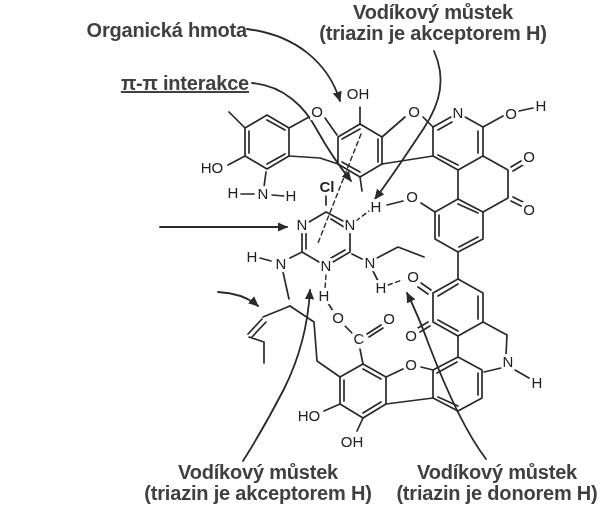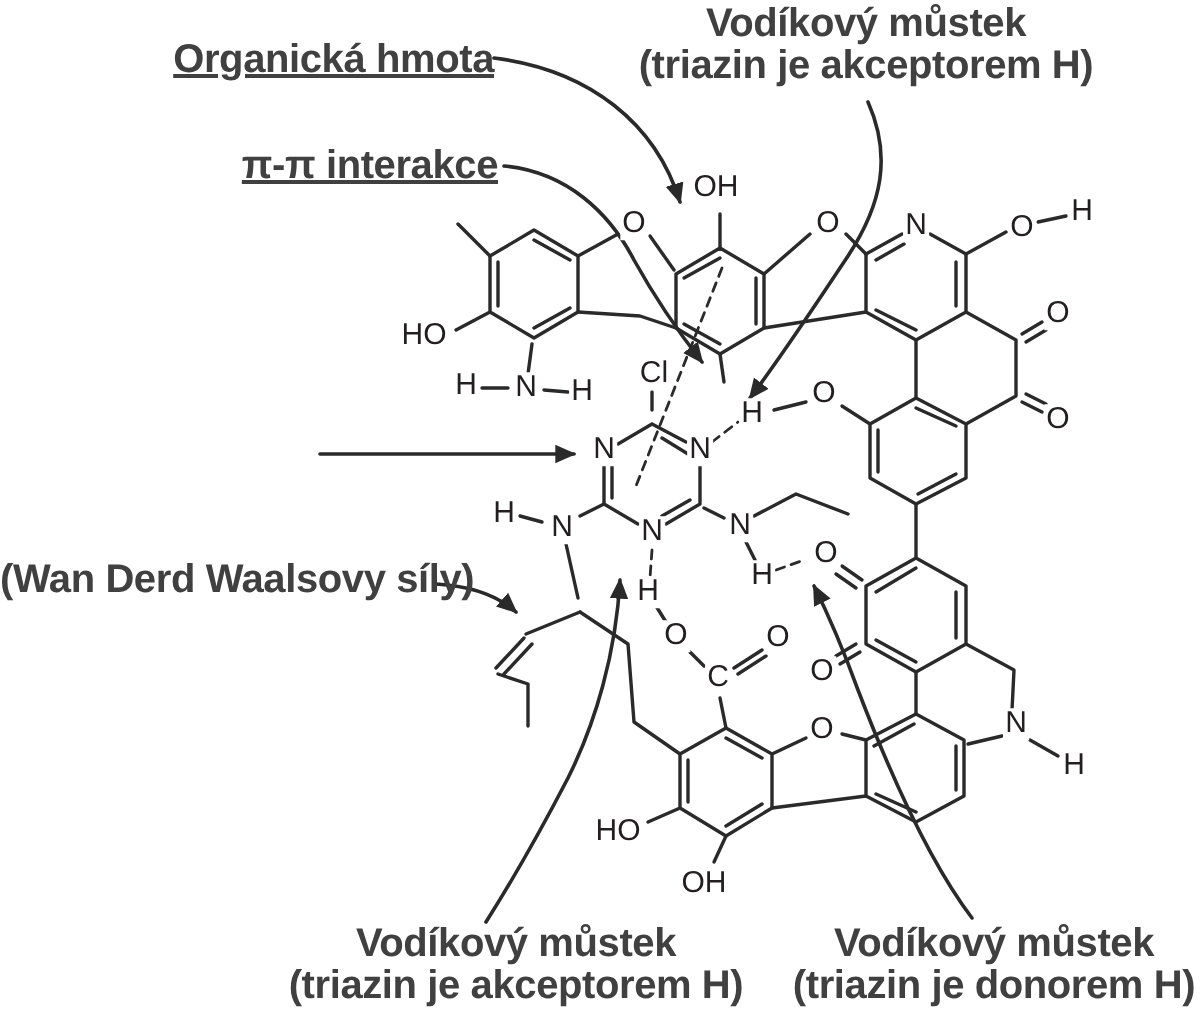--- a/index.html
+++ b/index.html
@@ -139,53 +139,52 @@
       <span class="atom" style="left: 233px; top: 193px;">H</span>
       <span class="atom" style="left: 263px; top: 194px;">N</span>
       <span class="atom" style="left: 291px; top: 196px;">H</span>
       <span class="atom" style="left: 458px; top: 113px;">N</span>
       <span class="atom" style="left: 511px; top: 114px;">O</span>
       <span class="atom" style="left: 541px; top: 106px;">H</span>
       <span class="atom" style="left: 529px; top: 157px;">O</span>
       <span class="atom" style="left: 529px; top: 210px;">O</span>
       <span class="atom" style="left: 412px; top: 197px;">O</span>
       <span class="atom" style="left: 376px; top: 207px;">H</span>
-      <span class="atom" style="left: 327px; top: 187px;">Cl</span>
+      <span class="atom" style="left: 327px; top: 187px; font-weight: bold;">Cl</span>
       <span class="atom" style="left: 302px; top: 225px;">N</span>
       <span class="atom" style="left: 350px; top: 225px;">N</span>
       <span class="atom" style="left: 326px; top: 266px;">N</span>
       <span class="atom" style="left: 252px; top: 257px;">H</span>
       <span class="atom" style="left: 281px; top: 264px;">N</span>
       <span class="atom" style="left: 370px; top: 263px;">N</span>
       <span class="atom" style="left: 381px; top: 288px;">H</span>
       <span class="atom" style="left: 324px; top: 296px;">H</span>
       <span class="atom" style="left: 338px; top: 318px;">O</span>
       <span class="atom" style="left: 359px; top: 339px;">C</span>
       <span class="atom" style="left: 389px; top: 319px;">O</span>
       <span class="atom" style="left: 413px; top: 277px;">O</span>
       <span class="atom" style="left: 411px; top: 336px;">O</span>
       <span class="atom" style="left: 411px; top: 365px;">O</span>
       <span class="atom" style="left: 309px; top: 416px;">HO</span>
       <span class="atom" style="left: 352px; top: 442px;">OH</span>
       <span class="atom" style="left: 508px; top: 362px;">N</span>
       <span class="atom" style="left: 537px; top: 383px;">H</span>
     </div>
 
-  <div class="callout align-r" style="left:0;top:20px;width:247px;text-decoration:underline;">Organická hmota</div>
+  <div class="callout align-r" style="left:0;top:20px;width:247px;">Organická hmota</div>
 
   <div class="callout align-c" style="left:308px;top:2px;width:250px;">
     <div>Vodíkový můstek</div>
     <div>(triazin je akceptorem H)</div>
   </div>
 
   <div class="callout align-r" style="left:0;top:73px;width:249px;text-decoration:underline;">π-π interakce</div>
 
 
   <div class="callout align-c" style="left:0;top:280px;width:236px;">
-    <div>(Wan Derd Waalsovy síly)</div>
   </div>
 
   <div class="callout align-c" style="left:133px;top:462px;width:250px;">
     <div>Vodíkový můstek</div>
     <div>(triazin je akceptorem H)</div>
   </div>
 
   <div class="callout align-c" style="left:372px;top:462px;width:250px;">
     <div>Vodíkový můstek</div>
     <div>(triazin je donorem H)</div>

